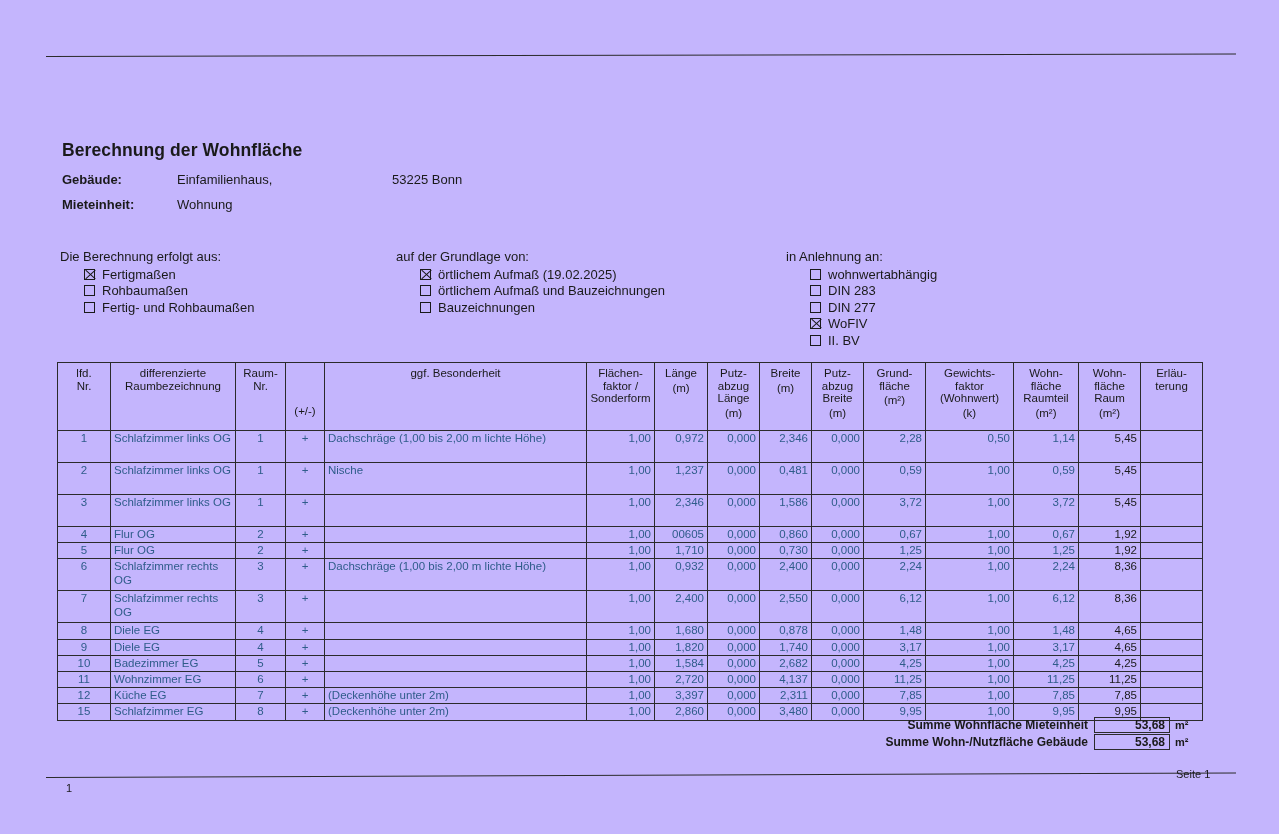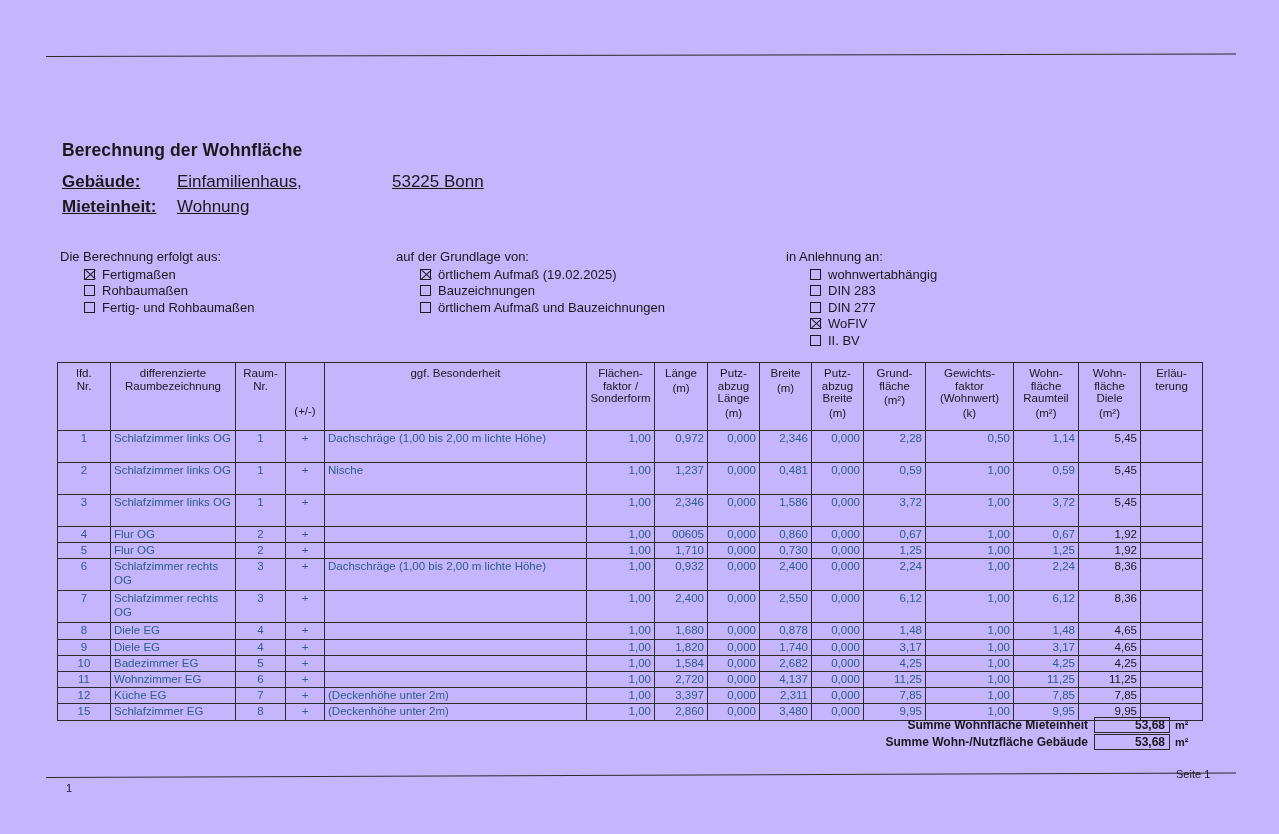--- a/index.html
+++ b/index.html
@@ -46,22 +46,21 @@
     left: 62px;
     top: 128px;
     font-size: 17.5px;
     font-weight: bold;
     letter-spacing: .1px;
   }
   .meta {
     position: absolute;
     left: 62px;
     top: 172px;
-    font-size: 17px;
-    text-decoration: underline;
+    font-size: 13px;
   }
   .meta-row {
     display: flex;
     align-items: baseline;
     height: 25px;
   }
   .meta-label {
     font-weight: bold;
     width: 115px;
   }
@@ -262,25 +261,25 @@
 
   <div class="cb-group g2">
     <div class="cb-heading">auf der Grundlage von:</div>
     <div class="cb-list">
         <div class="cb-row">
           <span class="cb-box checked"></span>
           <span>örtlichem Aufmaß (19.02.2025)</span>
         </div>
         <div class="cb-row">
           <span class="cb-box"></span>
+          <span>örtlichem Aufmaß und Bauzeichnungen</span>
+        </div>
+        <div class="cb-row">
+          <span class="cb-box"></span>
           <span>Bauzeichnungen</span>
-        </div>
-        <div class="cb-row">
-          <span class="cb-box"></span>
-          <span>örtlichem Aufmaß und Bauzeichnungen</span>
         </div>
       </div>
   </div>
 
   <div class="cb-group g3">
     <div class="cb-heading">in Anlehnung an:</div>
     <div class="cb-list">
         <div class="cb-row">
           <span class="cb-box"></span>
           <span>wohnwertabhängig</span>
@@ -330,21 +329,21 @@
           <th><span class="hdr-spacer" style="height:38px"></span><span>(+/-)</span></th>
           <th class="hl"><span>ggf. Besonderheit</span></th>
           <th><span>Flächen-</span><br><span>faktor /</span><br><span>Sonderform</span></th>
           <th><span>Länge</span><span class="hdr-unit">(m)</span></th>
           <th><span>Putz-</span><br><span>abzug</span><br><span>Länge</span><span class="hdr-unit">(m)</span></th>
           <th><span>Breite</span><span class="hdr-unit">(m)</span></th>
           <th><span>Putz-</span><br><span>abzug</span><br><span>Breite</span><span class="hdr-unit">(m)</span></th>
           <th><span>Grund-</span><br><span>fläche</span><span class="hdr-unit">(m²)</span></th>
           <th><span>Gewichts-</span><br><span>faktor</span><br><span>(Wohnwert)</span><span class="hdr-unit">(k)</span></th>
           <th><span>Wohn-</span><br><span>fläche</span><br><span>Raumteil</span><span class="hdr-unit">(m²)</span></th>
-          <th><span>Wohn-</span><br><span>fläche</span><br><span>Diele</span><span class="hdr-unit">(m²)</span></th>
+          <th><span>Wohn-</span><br><span>fläche</span><br><span>Raum</span><span class="hdr-unit">(m²)</span></th>
           <th><span>Erläu-</span><br><span>terung</span></th>
         </tr>
     </thead>
     <tbody>
         <tr class="r-tall">
           <td class="ctr">1</td>
           <td class="name">Schlafzimmer links OG</td>
           <td class="ctr">1</td>
           <td class="ctr">+</td>
           <td class="bes">Dachschräge (1,00 bis 2,00 m lichte Höhe)</td>

